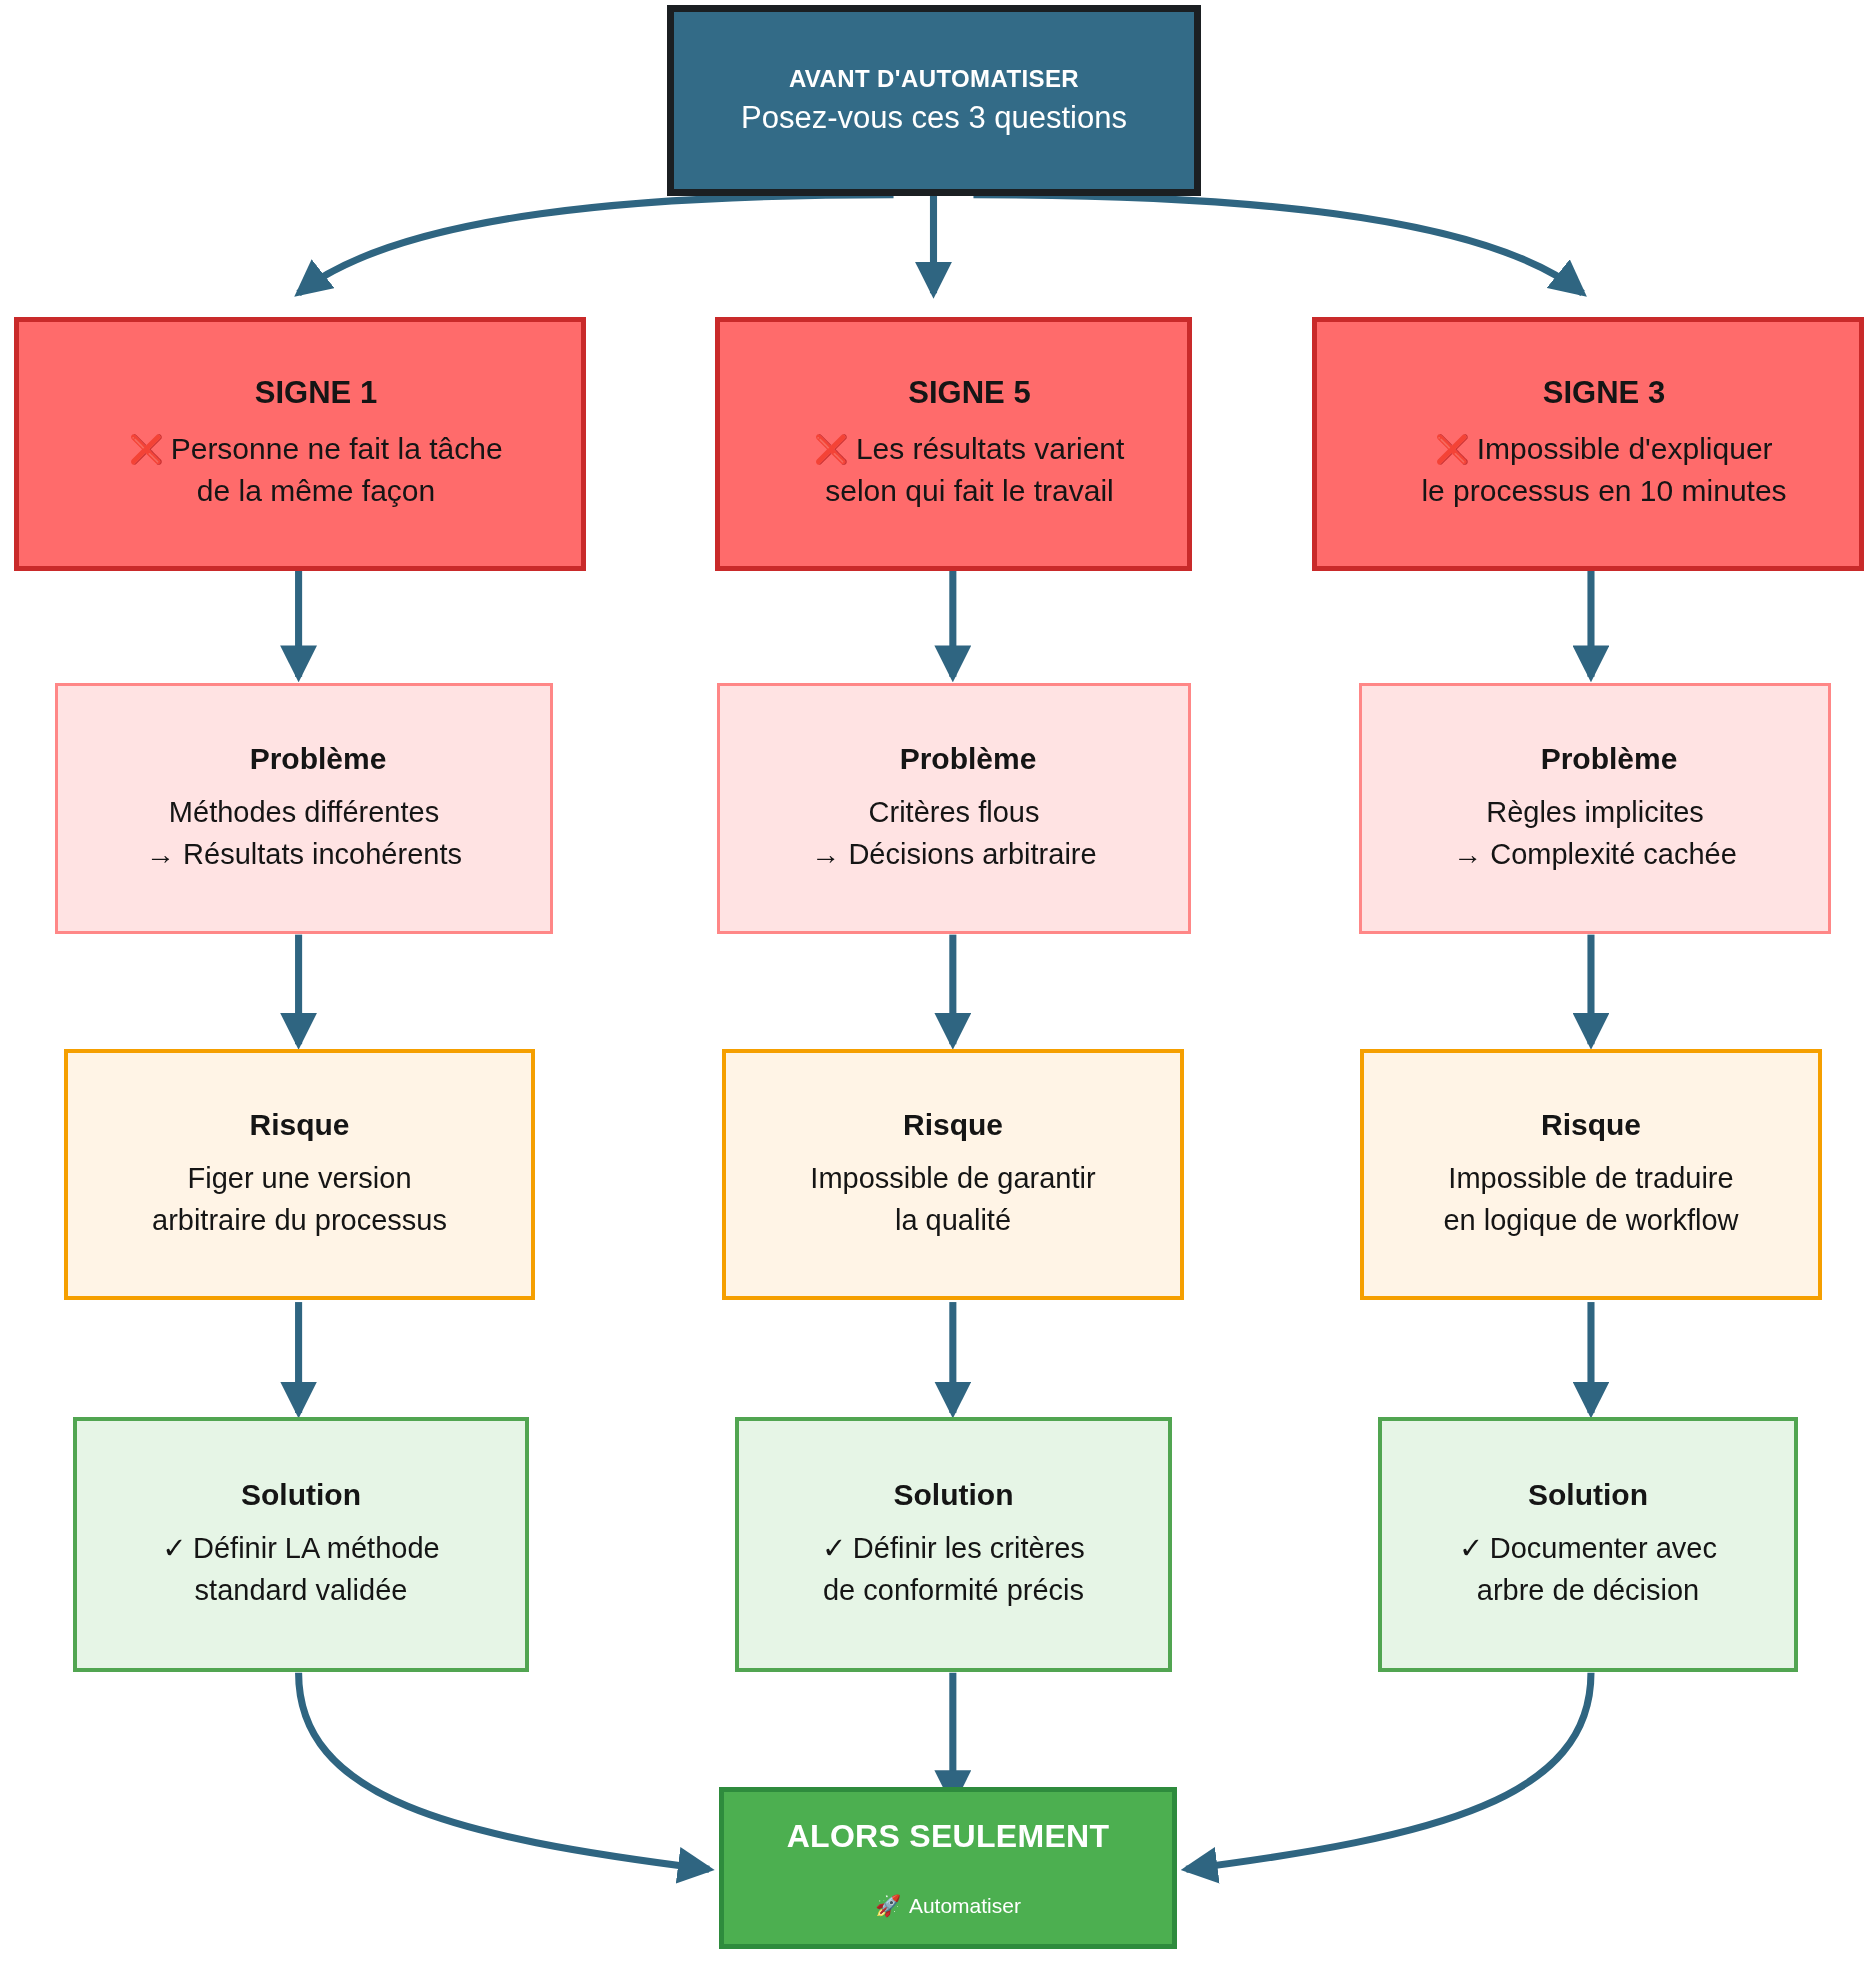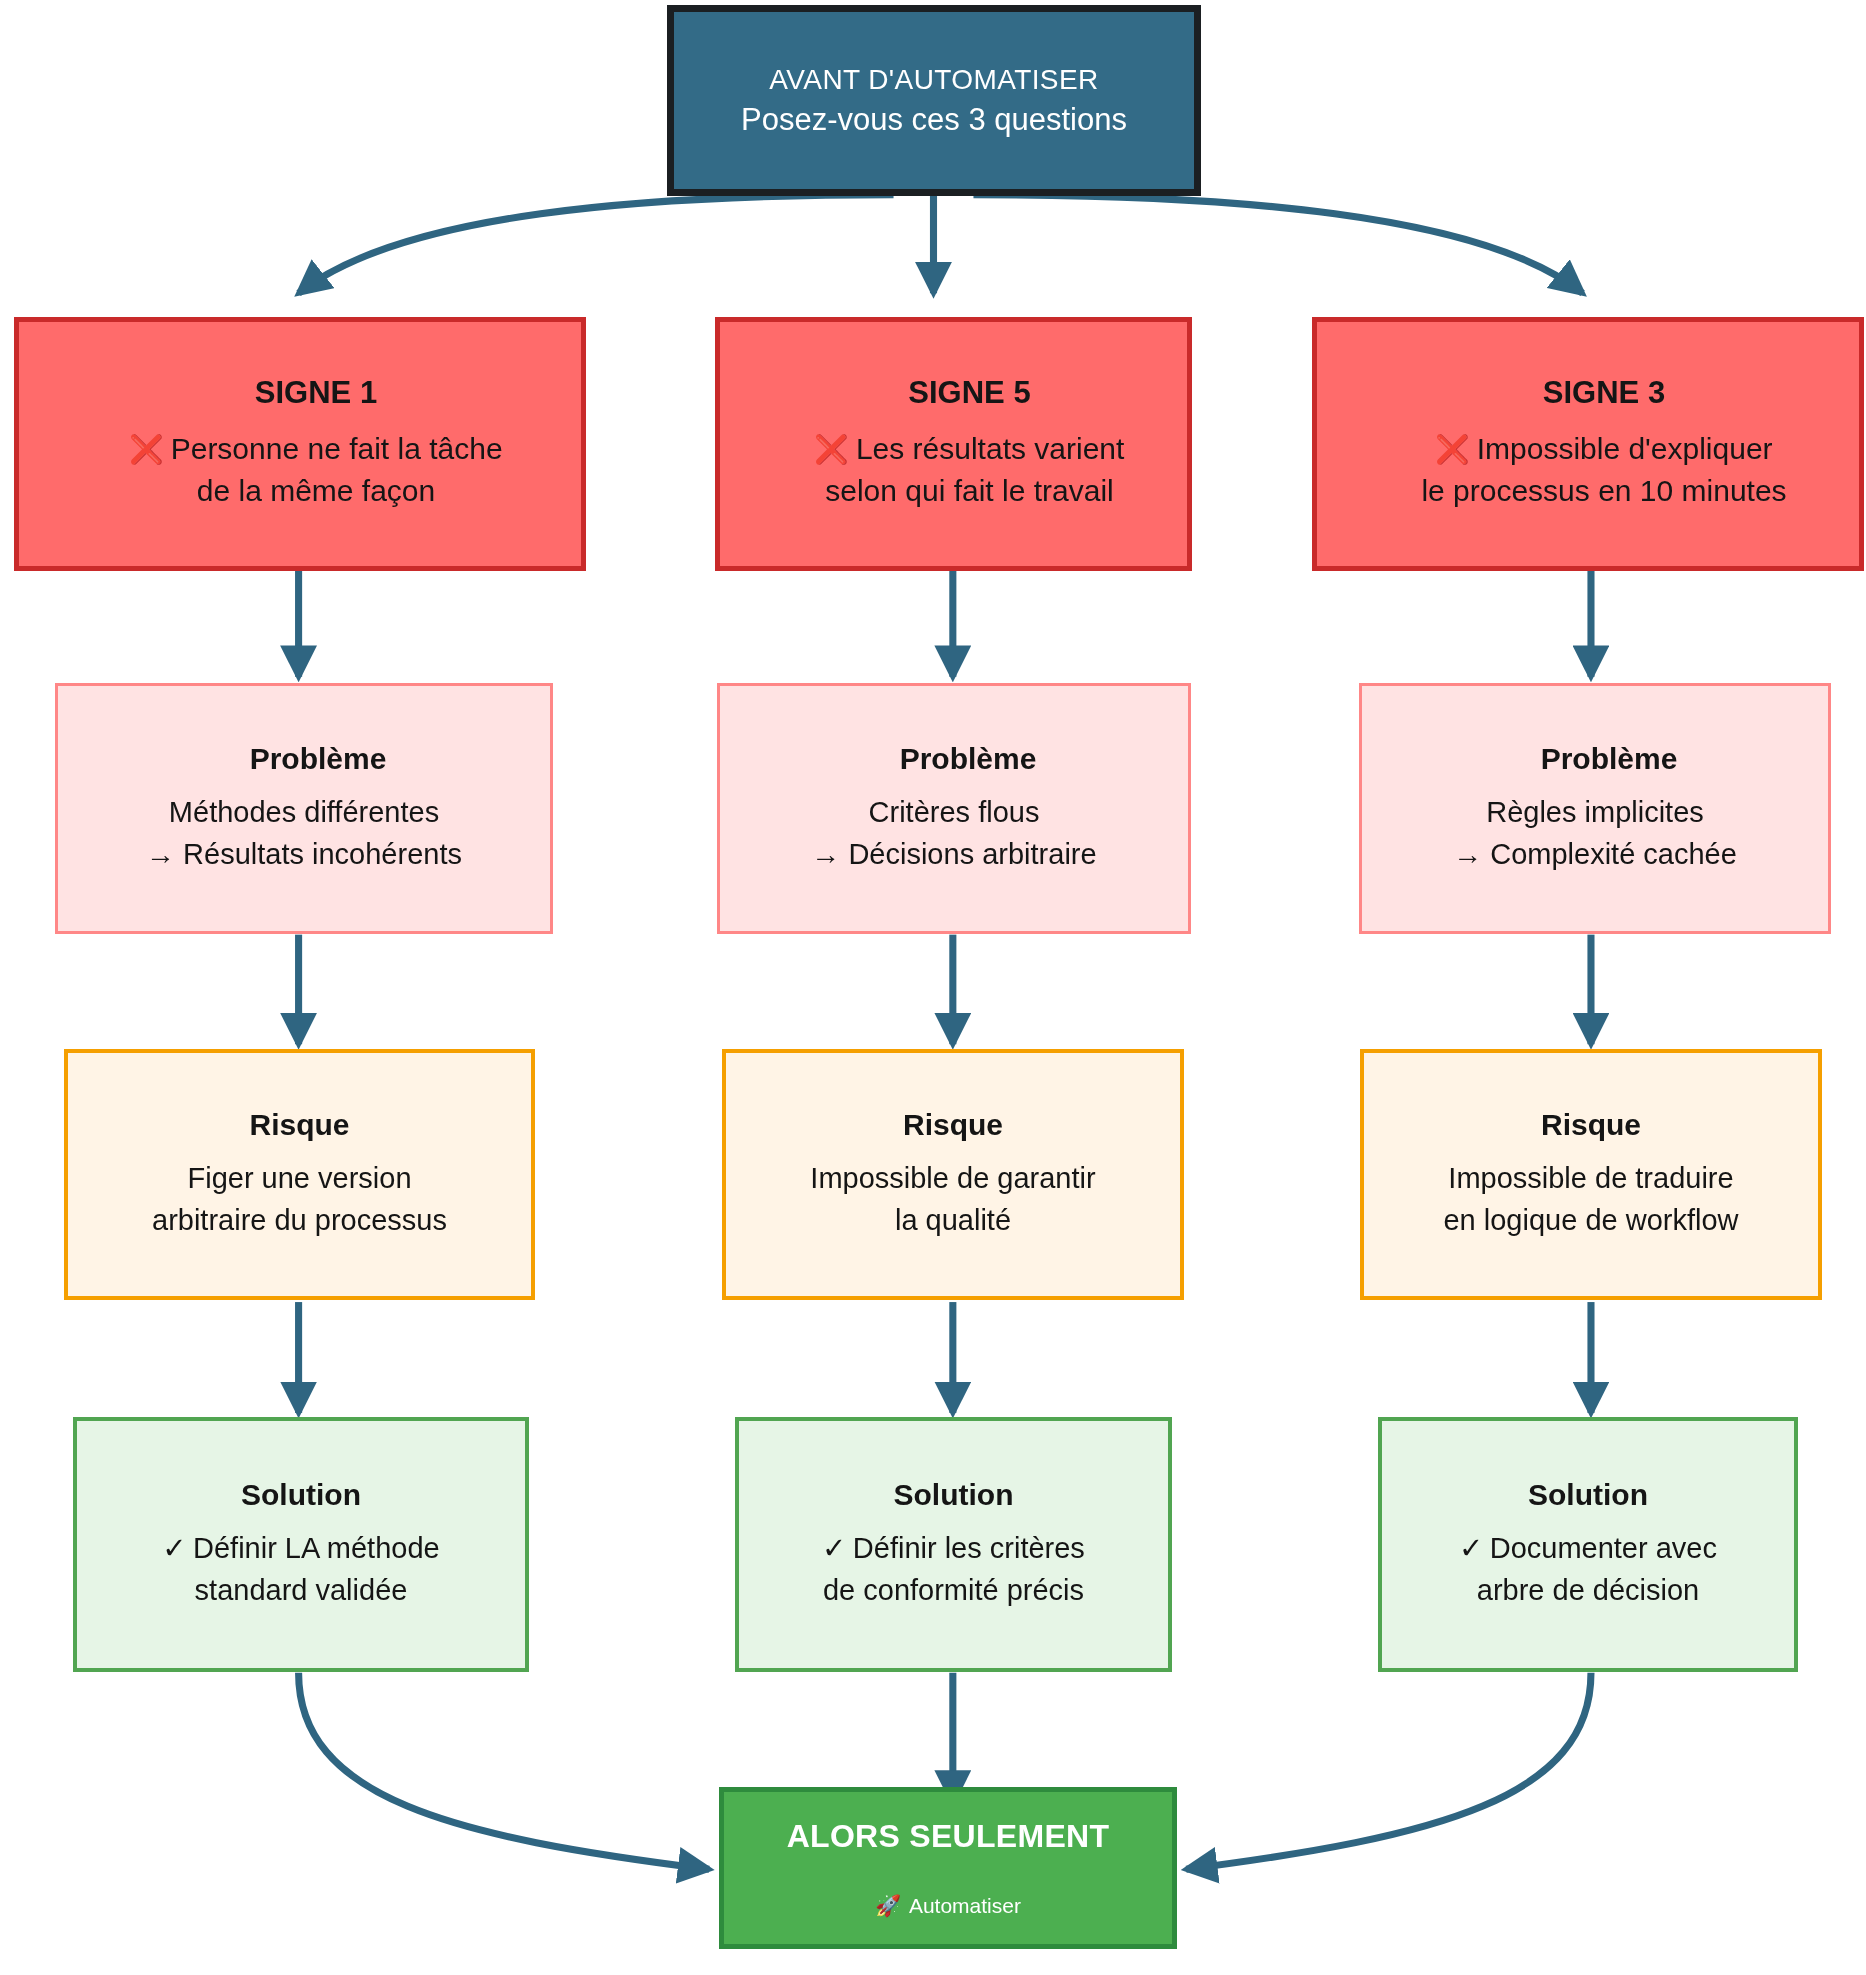--- a/index.html
+++ b/index.html
@@ -40,22 +40,22 @@
     width: 100%;
   }
 
   
   .node-root {
     background: #336b87;
     border: 7px solid #1b1f22;
     color: #ffffff;
   }
   .node-root .title {
-    font-size: 28px;
-    font-weight: normal;
+    font-size: 24px;
+    font-weight: bold;
     letter-spacing: 0.4px;
     line-height: 1.12;
     margin-bottom: 7.7px;
   }
   .node-root .sub {
     font-size: 31px;
     font-weight: normal;
     line-height: 1.12;
   }
 

